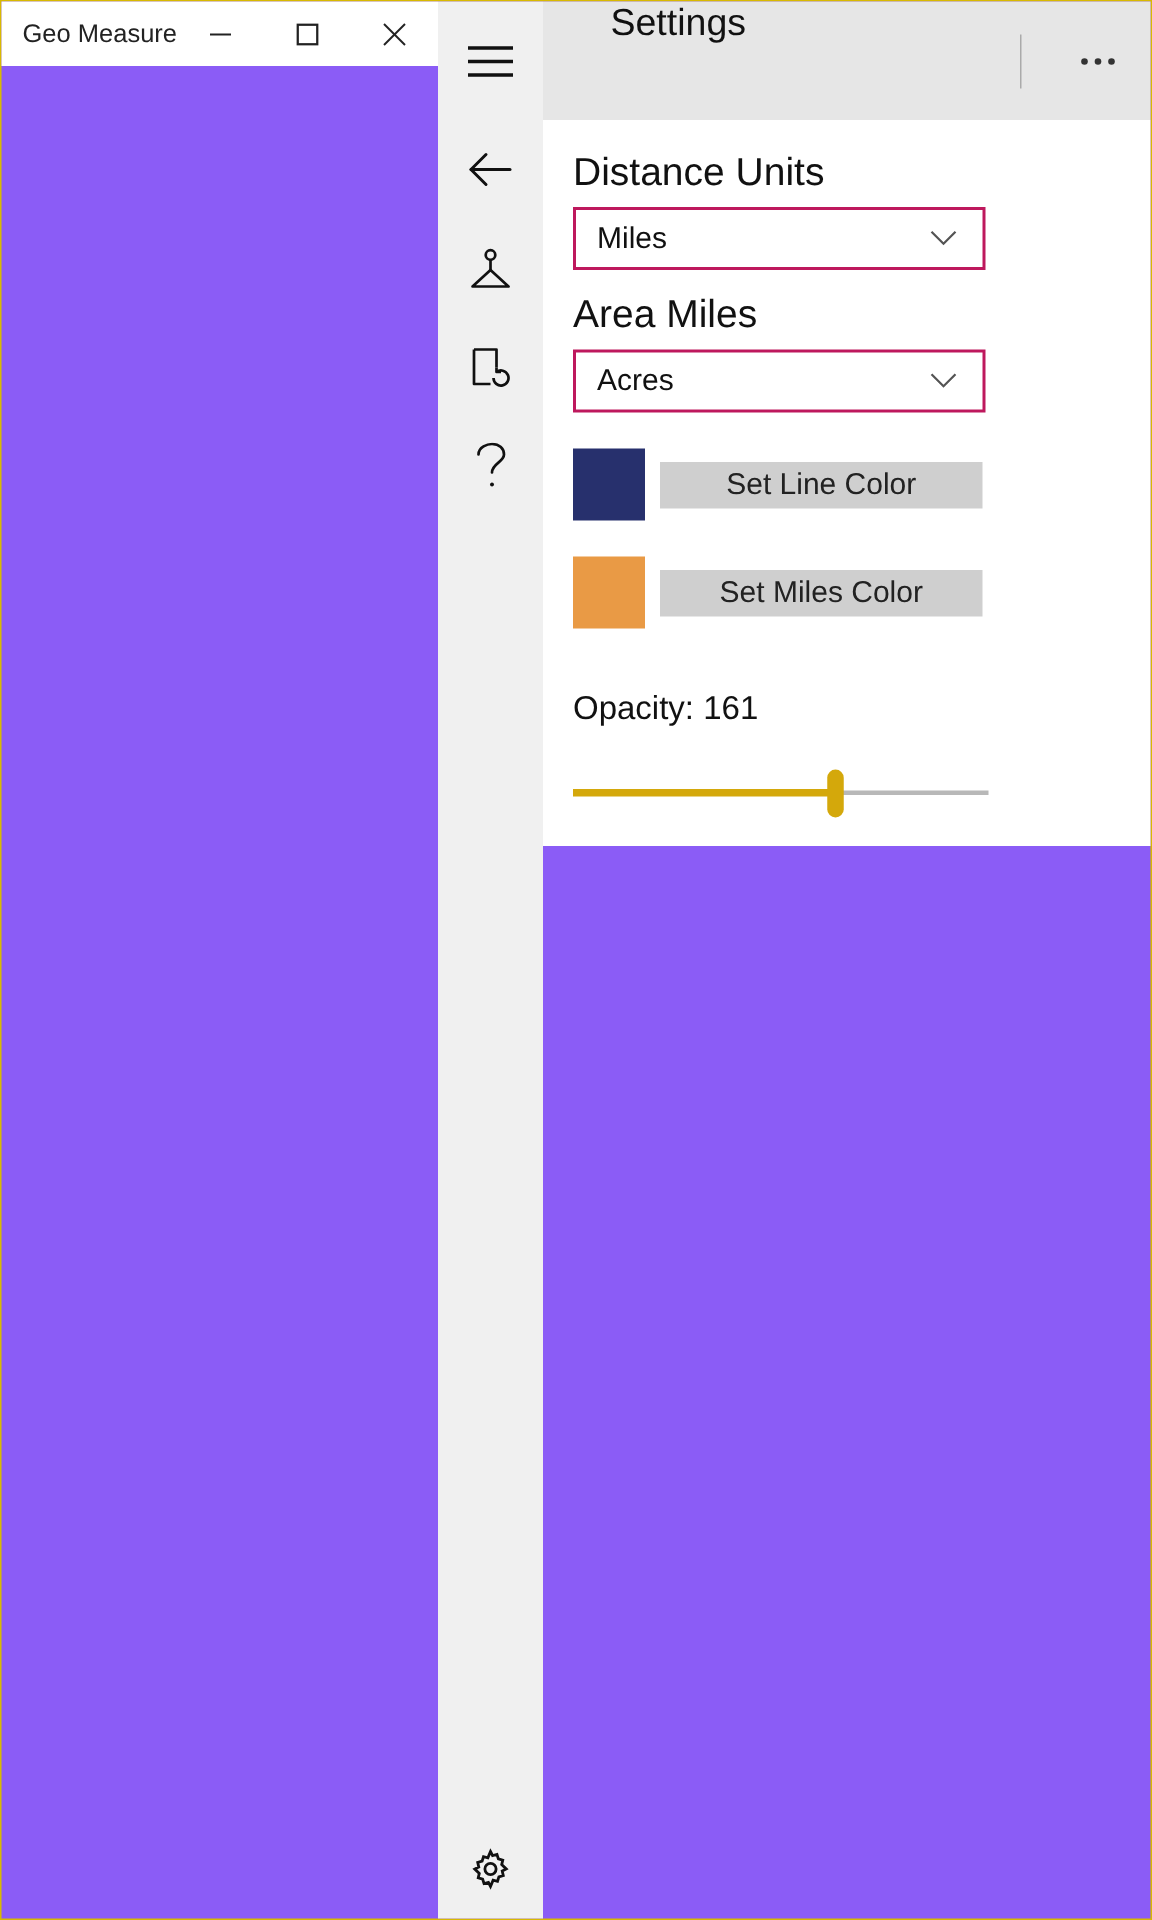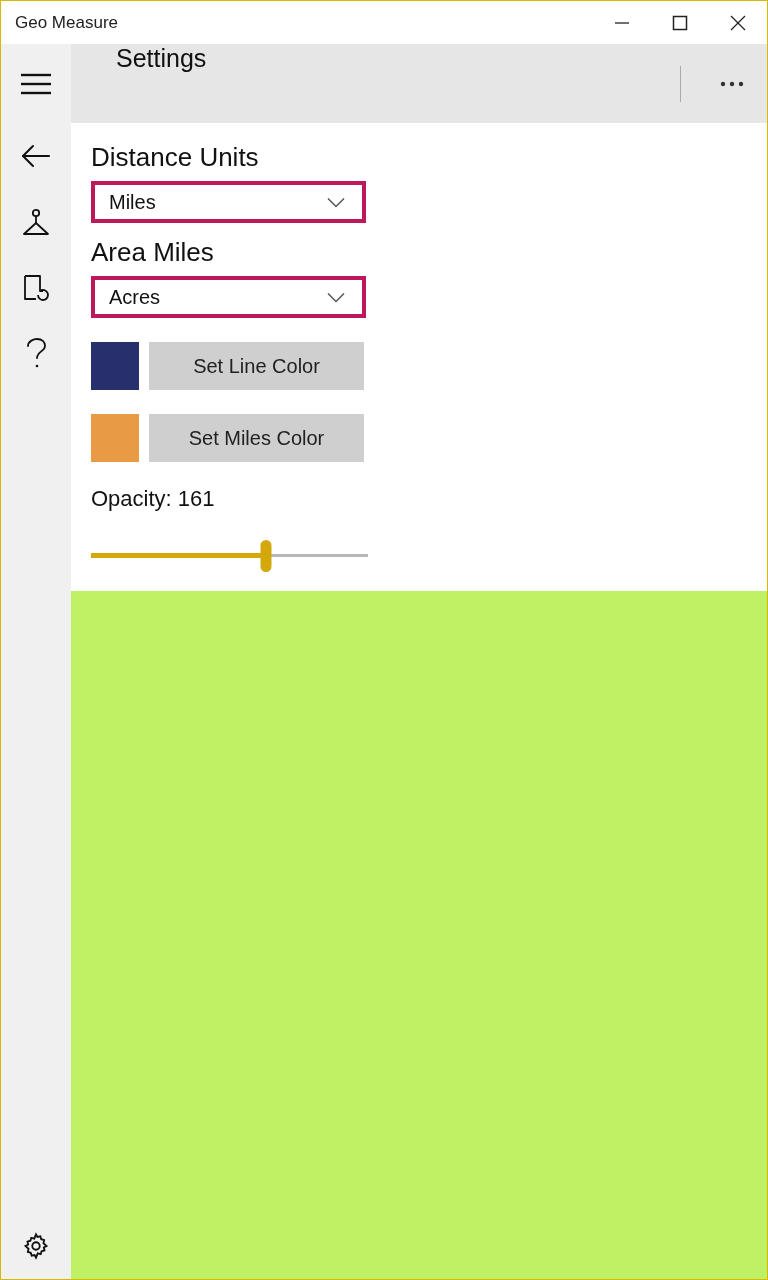--- a/index.html
+++ b/index.html
@@ -1,21 +1,21 @@
 <!DOCTYPE html>
 <html><head>
 <meta charset="utf-8">
 <style>
   * { box-sizing: border-box; margin: 0; padding: 0; font-family: "Segoe UI", Arial, sans-serif; }
   html, body { width: 768px; height: 1280px; overflow: hidden; }
   .window {
     width: 768px; height: 1280px;
     border: 1px solid #d8b900;
-    background: #bef264;
-    display: flex; flex-direction: column;
+    background: #8b5cf6;
+    display: flex; 
   }
   
   .titlebar {
     height: 43px;
     display: flex; align-items: center;
     padding-left: 14px;
     background: #fff;
   }
   .titlebar .title { font-size: 17px; color: #222; }
   .title-controls { margin-left: auto; display: flex; }
@@ -71,48 +71,48 @@
     display: flex; align-items: center; justify-content: center;
     cursor: pointer;
   }
   .content {
     padding: 19px 20px;
     background: #fff;
   }
   .label { font-size: 26px; color: #111; margin-bottom: 8px; }
   .select {
     width: 275px; height: 42px;
-    border: 4px solid #be185d;
+    border: 2px solid #be185d;
     display: flex; align-items: center;
     padding: 0 14px;
     font-size: 20px; color: #111;
     position: relative;
     background: #fff;
     cursor: pointer;
     margin-bottom: 14px;
   }
   .select .chev {
     position: absolute; right: 16px; top: 50%; transform: translateY(-50%);
   }
   .color-row {
     display: flex; align-items: center; gap: 10px;
     margin-top: 24px;
   }
   .swatch { width: 48px; height: 48px; }
   .swatch.line { background: #27306d; }
   .swatch.fill { background: #e99a45; }
   .btn {
-    width: 215px; height: 48px;
+    width: 215px; height: 31px;
     background: #cfcfcf;
     display: flex; align-items: center; justify-content: center;
     font-size: 20px; color: #222;
     cursor: pointer;
     border: none;
   }
-  .opacity-label { font-size: 22px; color: #111; margin-top: 24px; }
+  .opacity-label { font-size: 22px; color: #111; margin-top: 40px; }
   .slider {
     margin-top: 28px;
     width: 277px; height: 32px;
     position: relative;
   }
   .slider .track-bg {
     position: absolute; left: 0; top: 14px; height: 3px; width: 100%;
     background: #b8b8b8;
   }
   .slider .track-fill {

